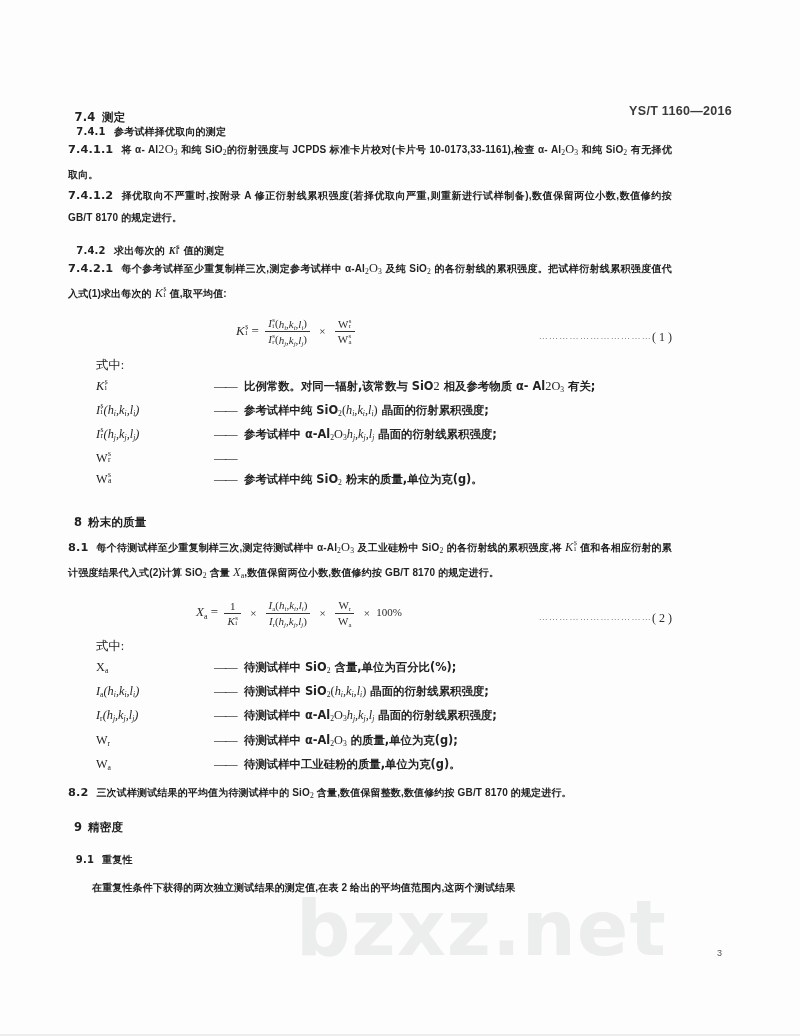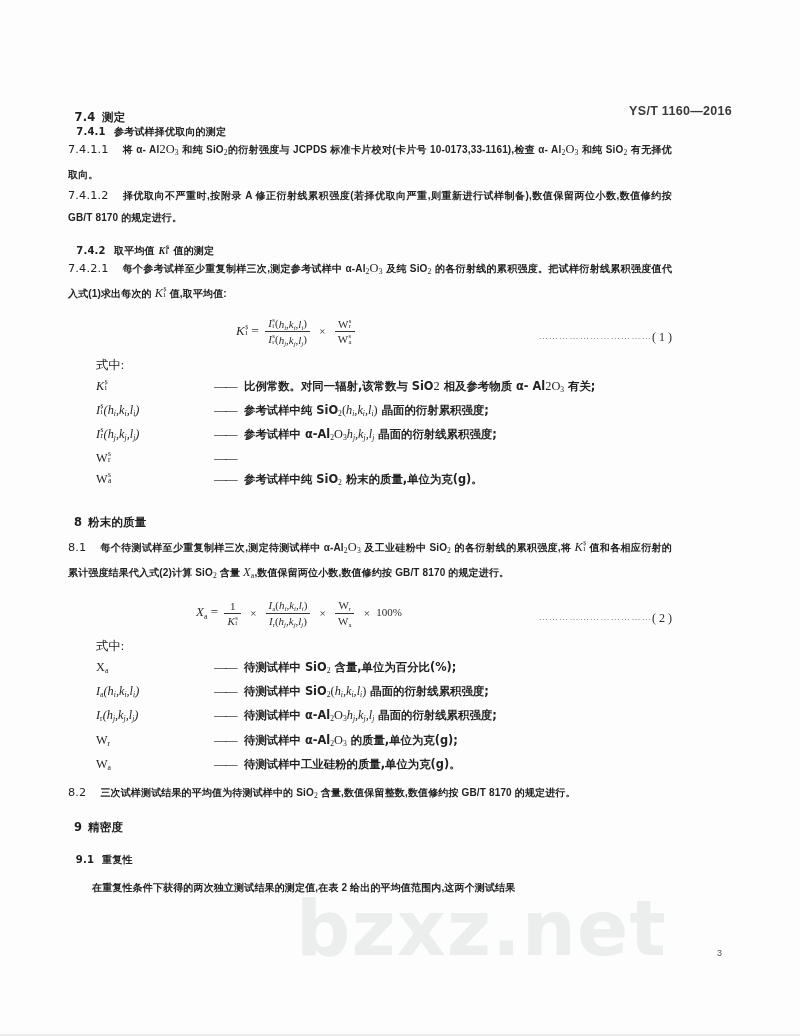--- a/index.html
+++ b/index.html
@@ -93,23 +93,23 @@
     font-size: 12.4px;
     line-height: 21.5px;
     margin: 0 0 0 0;
     text-align: justify;
     color: #232323;
     letter-spacing: 0.15px;
   }
   p.para + p.para { margin-top: 0; }
   .para .lead {
     font-family: "DejaVu Sans", "Liberation Sans", sans-serif;
-    font-weight: normal;
+    font-weight: bold;
     font-size: 11.3px;
-    margin-right: 14px;
+    margin-right: 8px;
   }
   .block-gap-s { height: 7px; }
   .block-gap-m { height: 14px; }
   .block-gap-l { height: 22px; }
 
   
   .formula-row {
     position: relative;
     display: flex;
     align-items: center;
@@ -231,21 +231,21 @@
 
       <p class="para">
         <span class="lead">7.4.1.1</span><span class="cjk">将 α- Al</span><span class="mu">2</span><span class="mu">O</span><sub>3</sub> <span class="cjk">和纯 SiO</span><sub>2</sub><span class="cjk">的衍射强度与 JCPDS 标准卡片校对(卡片号 10-0173,33-1161),检查 α- Al</span><sub>2</sub>O<sub>3</sub> <span class="cjk">和纯 SiO</span><sub>2</sub> <span class="cjk">有无择优取向。</span>
       </p>
 
       <p class="para">
         <span class="lead">7.4.1.2</span><span class="cjk">择优取向不严重时,按附录 A 修正衍射线累积强度(若择优取向严重,则重新进行试样制备),数值保留两位小数,数值修约按 GB/T 8170 的规定进行。</span>
       </p>
 
       <h3 class="sec sec-l2" style="margin-top:16px;">
-        <span class="sec-num wide">7.4.2</span><span>取平均值 </span><span class="mi">K</span><span class="subsup"><i class="up">s</i><i>i</i></span><span> 值的测定</span>
+        <span class="sec-num wide">7.4.2</span><span>求出每次的 </span><span class="mi">K</span><span class="subsup"><i class="up">s</i><i>i</i></span><span> 值的测定</span>
       </h3>
 
       <p class="para">
         <span class="lead">7.4.2.1</span><span class="cjk">每个参考试样至少重复制样三次,测定参考试样中 α-Al</span><sub>2</sub>O<sub>3</sub> <span class="cjk">及纯 SiO</span><sub>2</sub> <span class="cjk">的各衍射线的累积强度。把试样衍射线累积强度值代入式(1)求出每次的 </span><span class="mi">K</span><span class="subsup"><i class="up">s</i><i>i</i></span><span class="cjk"> 值,取平均值:</span>
       </p>
 
       <div class="formula-row">
         <div class="formula-body">
           <span class="mi">K</span><span class="subsup"><i class="up">s</i><i>i</i></span>
           <span class="mu">=</span>

